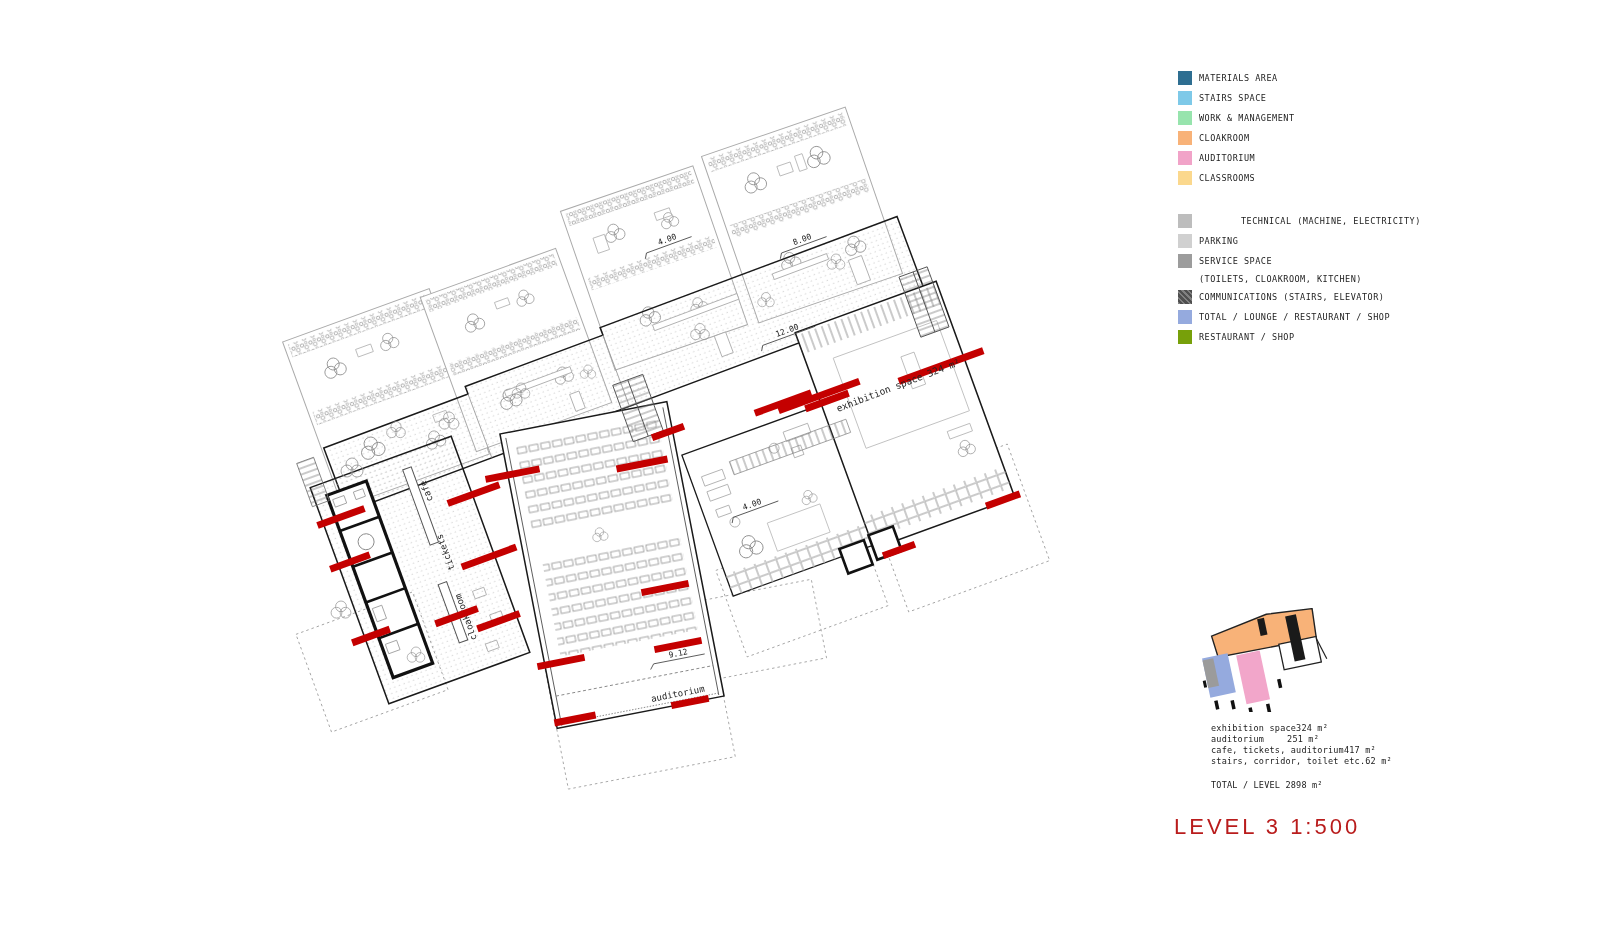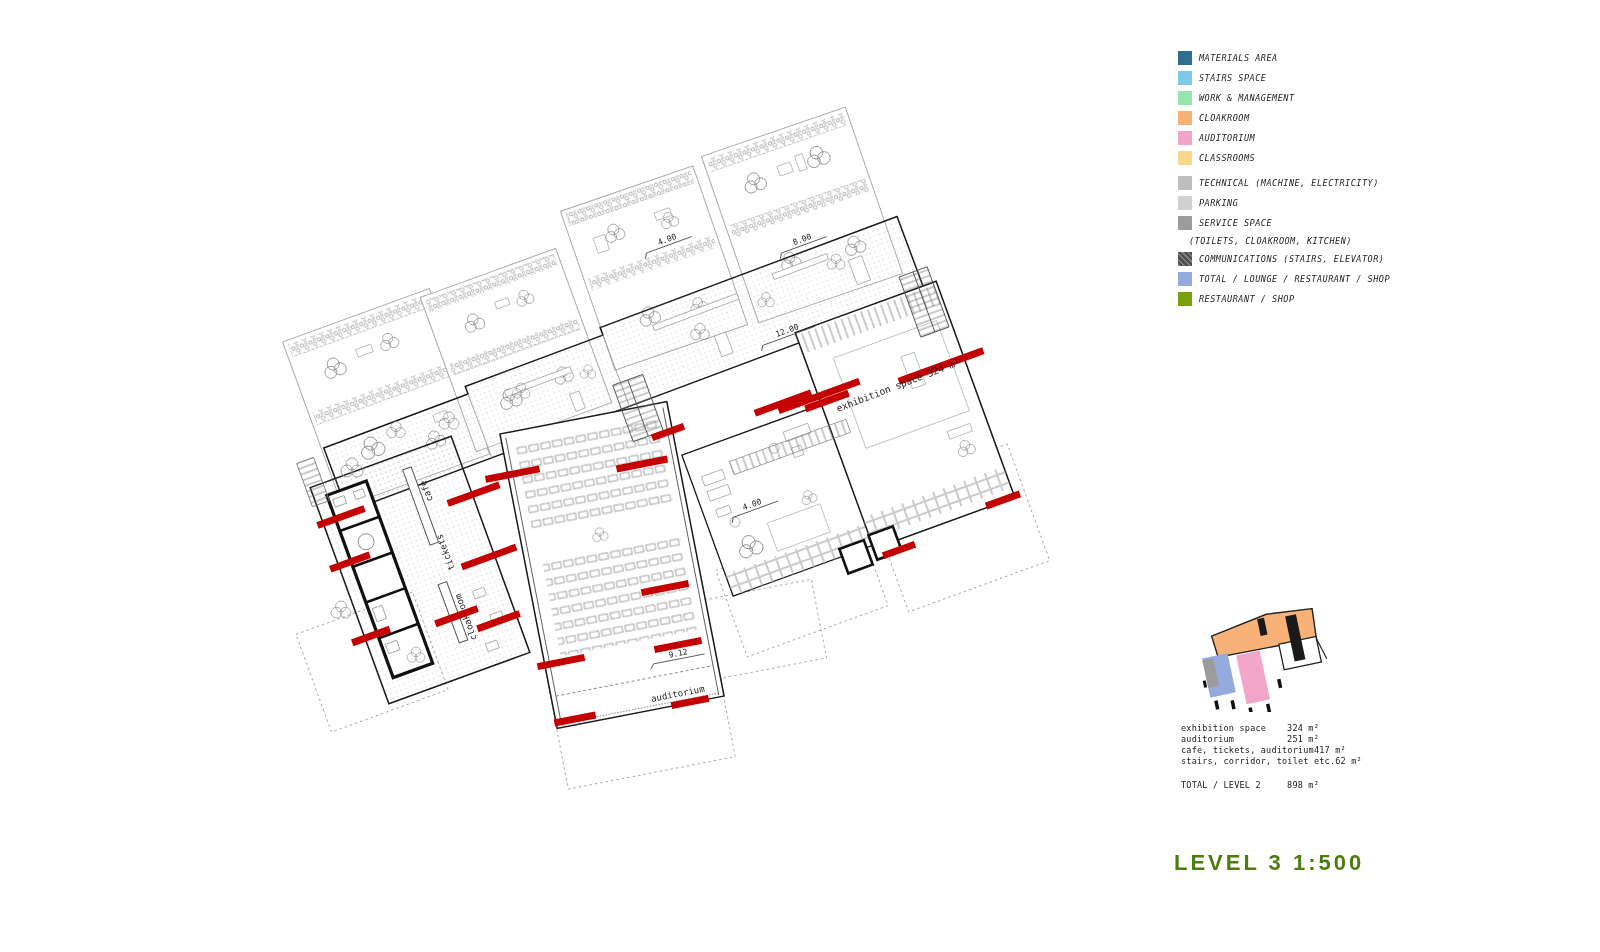--- a/index.html
+++ b/index.html
@@ -1,37 +1,37 @@
 <!DOCTYPE html>
 <html><head>
 <meta charset="utf-8">
 <style>
   html,body{margin:0;padding:0;}
   body{
     width:1600px;height:952px;position:relative;overflow:hidden;
     background:#ffffff;font-family:"DejaVu Sans Mono",monospace;color:#1a1a1a;
   }
   
-  .legend{position:absolute;left:1178px;top:48px;font-style:italic;}
+  .legend{position:absolute;left:1178px;top:68px;}
   .legend-row{display:flex;align-items:center;height:20px;}
-  .legend-row.gap-before{margin-top:5px;}
+  .legend-row.gap-before{margin-top:23px;gap:42px;}
   .swatch{width:14px;height:14px;margin-right:7px;flex:0 0 14px;}
   .swatch.hatch{background-image:repeating-linear-gradient(45deg,rgba(255,255,255,.28) 0 1.5px,rgba(0,0,0,0) 1.5px 4px);}
   .legend-label{font-size:8.5px;letter-spacing:.5px;white-space:nowrap;color:#1c1c1c;}
-  .legend-sub{margin-left:11px;height:16px;display:flex;align-items:center;}
+  .legend-sub{margin-left:21px;height:16px;display:flex;align-items:center;}
   
   .summary{position:absolute;left:1181px;top:723px;width:138px;}
-  .sum-row{display:flex;justify-content:space-between;font-size:8.5px;letter-spacing:.2px;height:11px;line-height:11px;white-space:nowrap;}
+  .sum-row{display:flex;justify-content:space-between;font-size:8.5px;letter-spacing:.2px;height:11px;line-height:11px;white-space:nowrap;margin-left:30px;}
   .sum-total{margin-top:13px;}
   .sum-val{text-align:left;}
   
   .sheet-title{
-    position:absolute;left:1174px;top:850px;
-    font-family:"Liberation Sans",sans-serif;font-size:22px;font-weight:700;
-    letter-spacing:3px;color:#4d7c0f;white-space:nowrap;
+    position:absolute;left:1174px;top:814px;
+    font-family:"Liberation Sans",sans-serif;font-size:22px;font-weight:400;
+    letter-spacing:3px;color:#b91c1c;white-space:nowrap;
   }
   
   .keyplan{position:absolute;left:1190px;top:608px;width:140px;height:104px;}
   
   .plan-wrap{position:absolute;left:0;top:0;width:1600px;height:952px;}
   svg text{font-family:"DejaVu Sans Mono",monospace;}
   .plan-label{font-size:9px;fill:#222;}
   .plan-label-sm{font-size:8px;fill:#222;}
   .plan-label-ex{font-size:9.5px;fill:#222;}
 </style>

